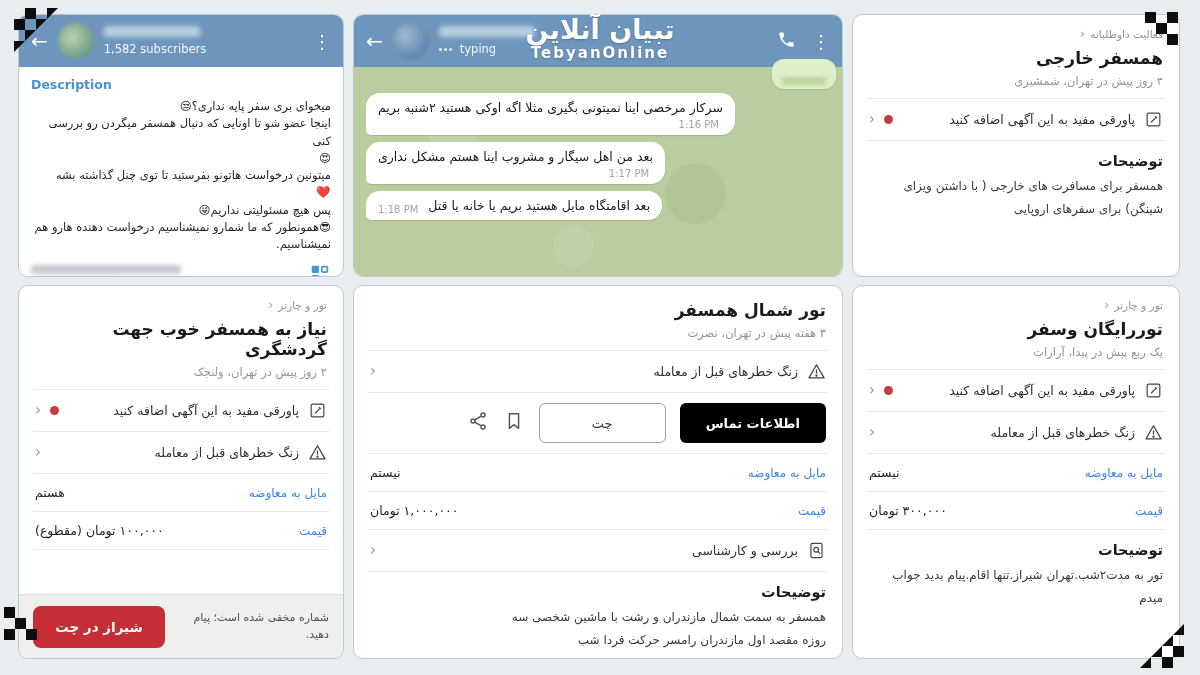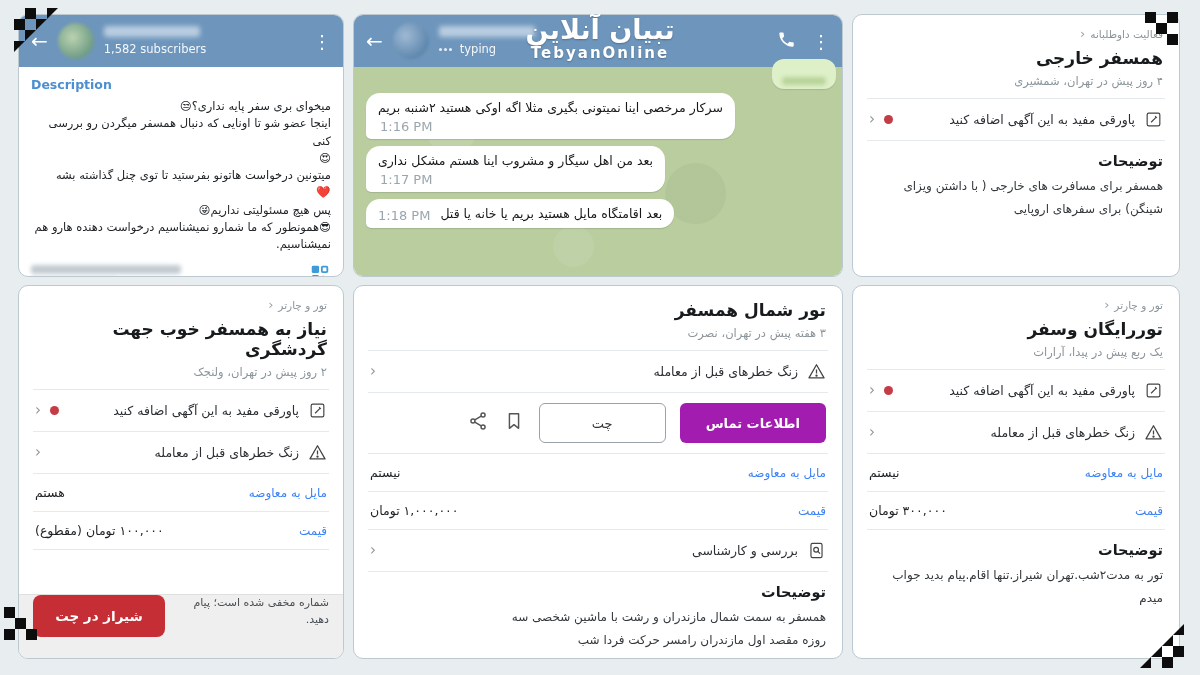--- a/index.html
+++ b/index.html
@@ -63,21 +63,21 @@
                      radial-gradient(circle at 45% 85%, rgba(255,255,255,.08) 0 20px, transparent 21px);
     padding:26px 10px 8px 12px;
     display:flex; flex-direction:column; gap:7px; align-items:flex-start;
   }
   .bubble {
     background:#fff; border-radius:14px; border-bottom-left-radius:5px;
     padding:6px 12px 5px 12px; max-width:408px;
     box-shadow:0 1px 1px rgba(0,0,0,.12);
   }
   .bubble .txt { direction:rtl; text-align:right; font-size:12.5px; color:#16181a; line-height:1.5; }
-  .bubble .time { font-size:13px; color:#9aa6ad; text-align:left; padding:1px 4px 0 2px; }
+  .bubble .time { font-size:10px; color:#9aa6ad; text-align:right; padding:1px 4px 0 2px; }
   .bubble.inline { display:flex; align-items:flex-end; gap:10px; }
   .bubble.inline .time { padding:0; white-space:nowrap; }
   .partial-bubble {
     position:absolute; top:-8px; right:6px; width:64px; height:30px;
     background:#def0c8; border-radius:12px; box-shadow:0 1px 1px rgba(0,0,0,.10);
     display:flex; align-items:flex-end; justify-content:center; padding:4px;
   }
   .partial-bubble .bar { width:44px; height:8px; background:#b9d49a; border-radius:3px; filter:blur(2px); }
 
   
@@ -100,36 +100,36 @@
   .ad-row .sp { flex:1; }
   .dot { width:9px; height:9px; border-radius:50%; background:#c43c46; }
   .chev { color:#8b959b; font-size:15px; line-height:1; }
   .row-ic { width:19px; height:19px; flex:0 0 auto; }
   .kv { display:flex; direction:rtl; justify-content:space-between; align-items:center; padding:11px 0; }
   .kv .k { font-size:12px; color:#3b82f6; }
   .kv .v { font-size:12.5px; color:#1d2124; }
   .sec-title { font-size:14.5px; font-weight:bold; color:#181b1d; padding:12px 0 6px 0; }
   .ad-desc { font-size:12px; color:#33383c; line-height:1.9; }
   .btn-red {
-    background:#a21caf; color:#fff; border:none; border-radius:6px;
+    background:#000000; color:#fff; border:none; border-radius:6px;
     font-family:inherit; font-size:13px; font-weight:bold; height:40px; padding:0 26px;
   }
   .btn-outline {
     background:#fff; color:#333; border:1px solid #9aa3a9; border-radius:6px;
     font-family:inherit; font-size:13px; height:40px; padding:0 52px;
   }
   .btn-row { display:flex; direction:rtl; align-items:center; gap:14px; padding:10px 0; }
   .icon-btn { width:22px; height:22px; }
 
   
   .ad.with-footer { padding-bottom:0; }
   .ad-footer {
     position:absolute; left:0; right:0; bottom:0; height:64px;
     background:#efefef; border-top:1px solid #e0e0e0;
-    display:flex; direction:rtl; padding:0 14px;
+    display:flex; direction:rtl; align-items:center; padding:0 14px;
   }
   .ad-footer .note { font-size:11px; color:#4a4f53; line-height:1.5; width:150px; }
   .ad-footer .sp { flex:1; }
   .btn-chatmsg {
     background:#c62e35; color:#fff; border:none; border-radius:8px;
     font-family:inherit; font-size:13.5px; font-weight:bold; height:42px; width:132px;
   }
 
   
   .checker {

